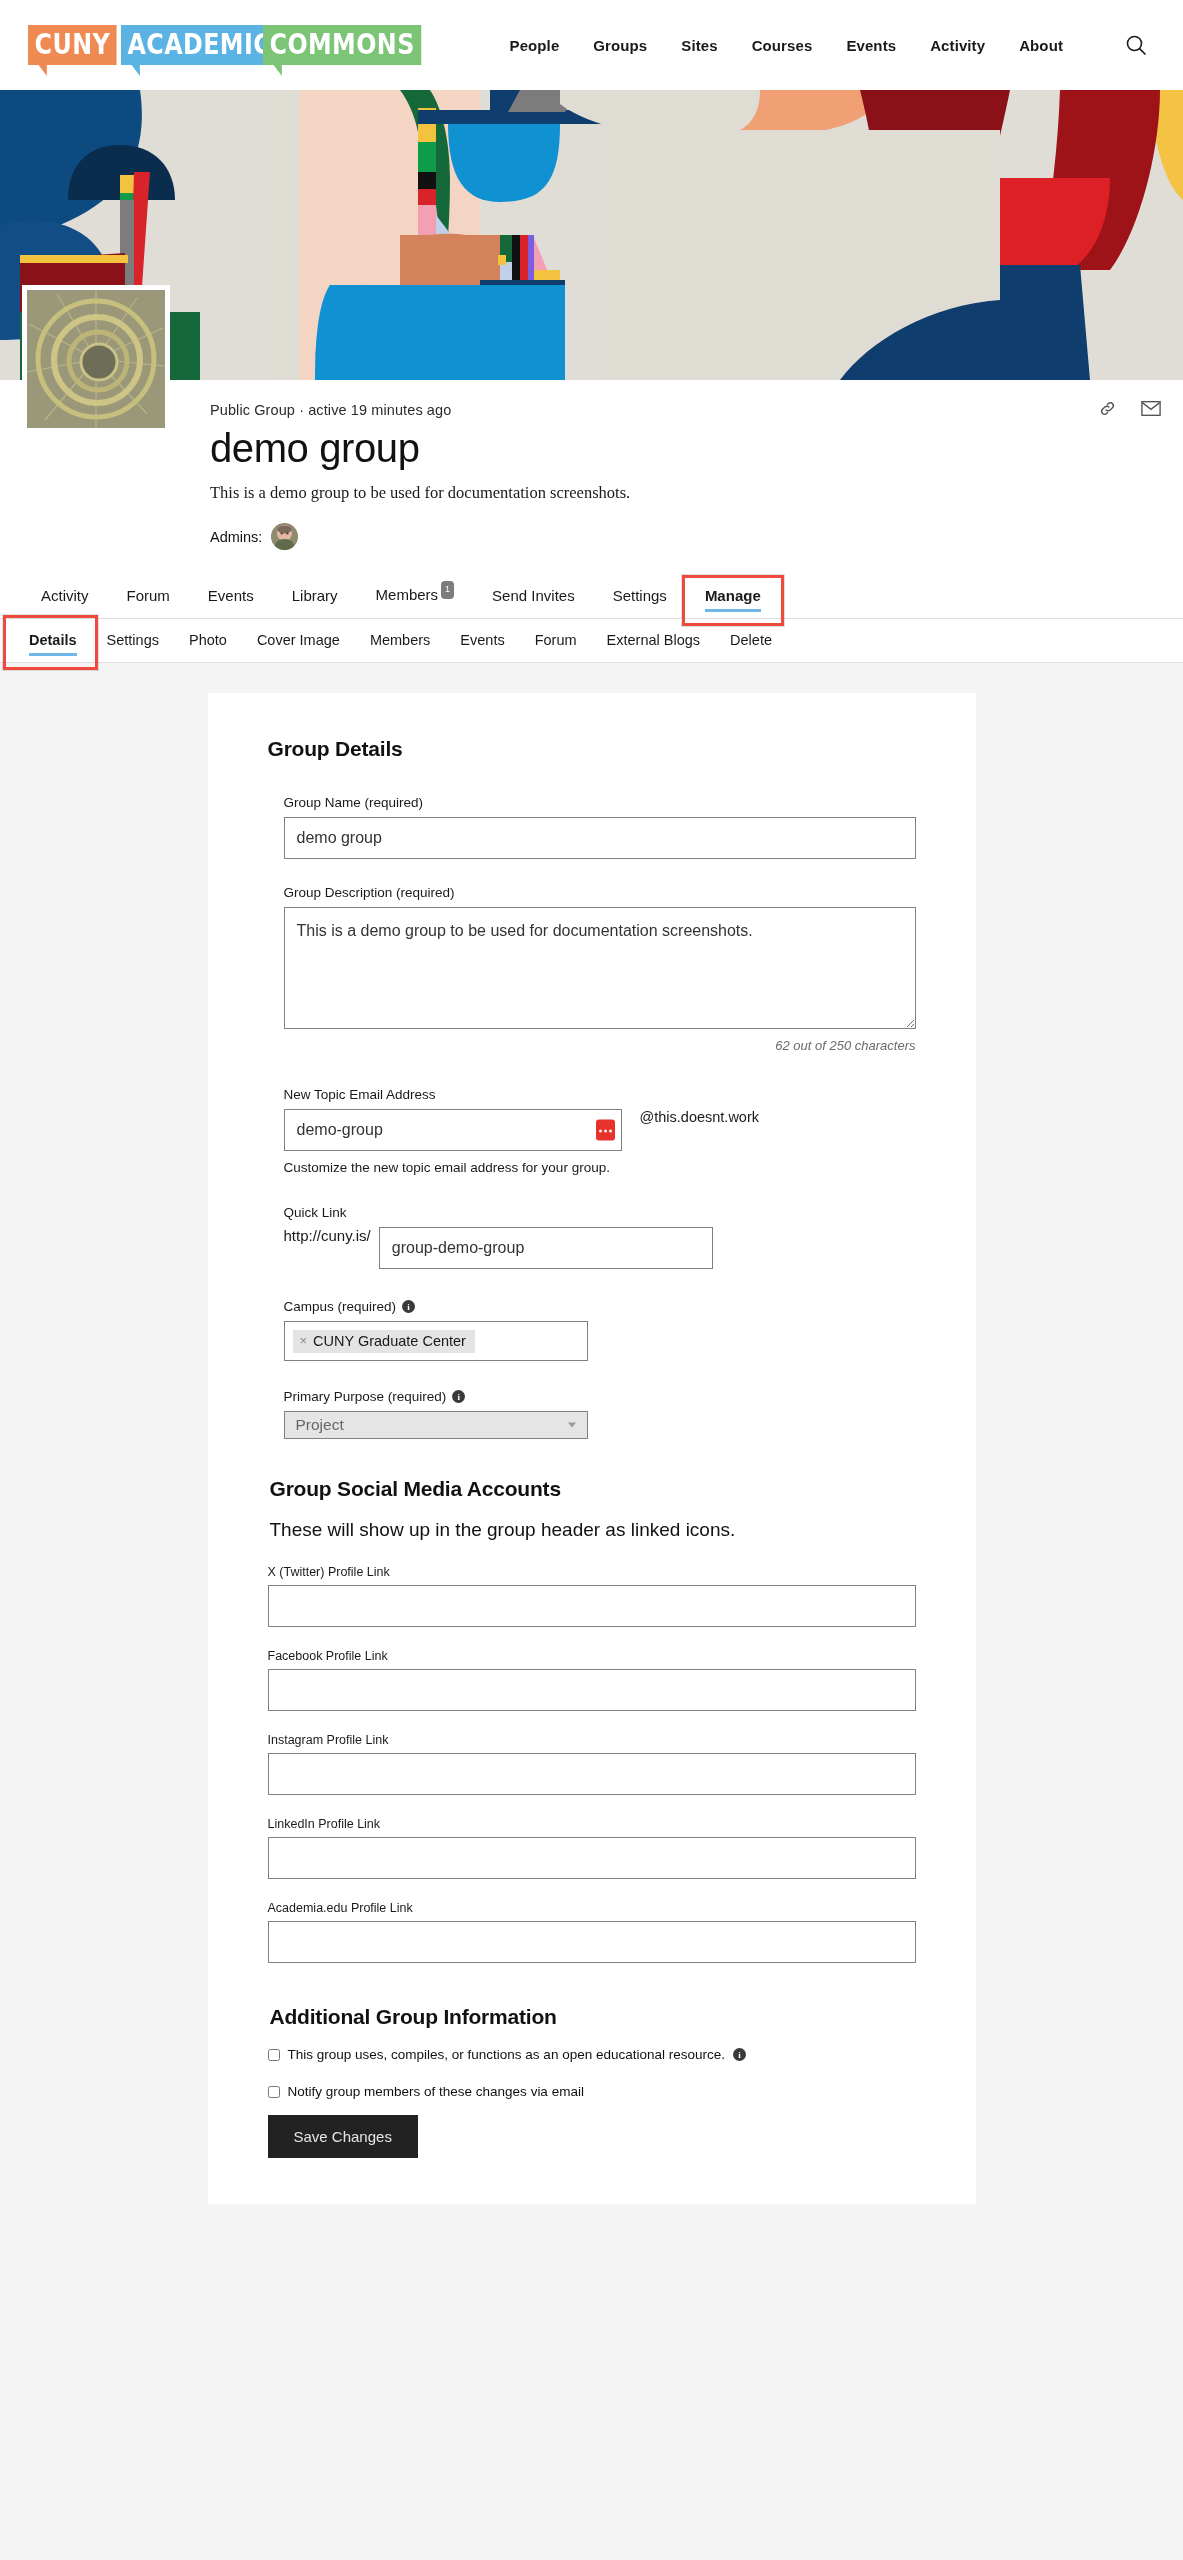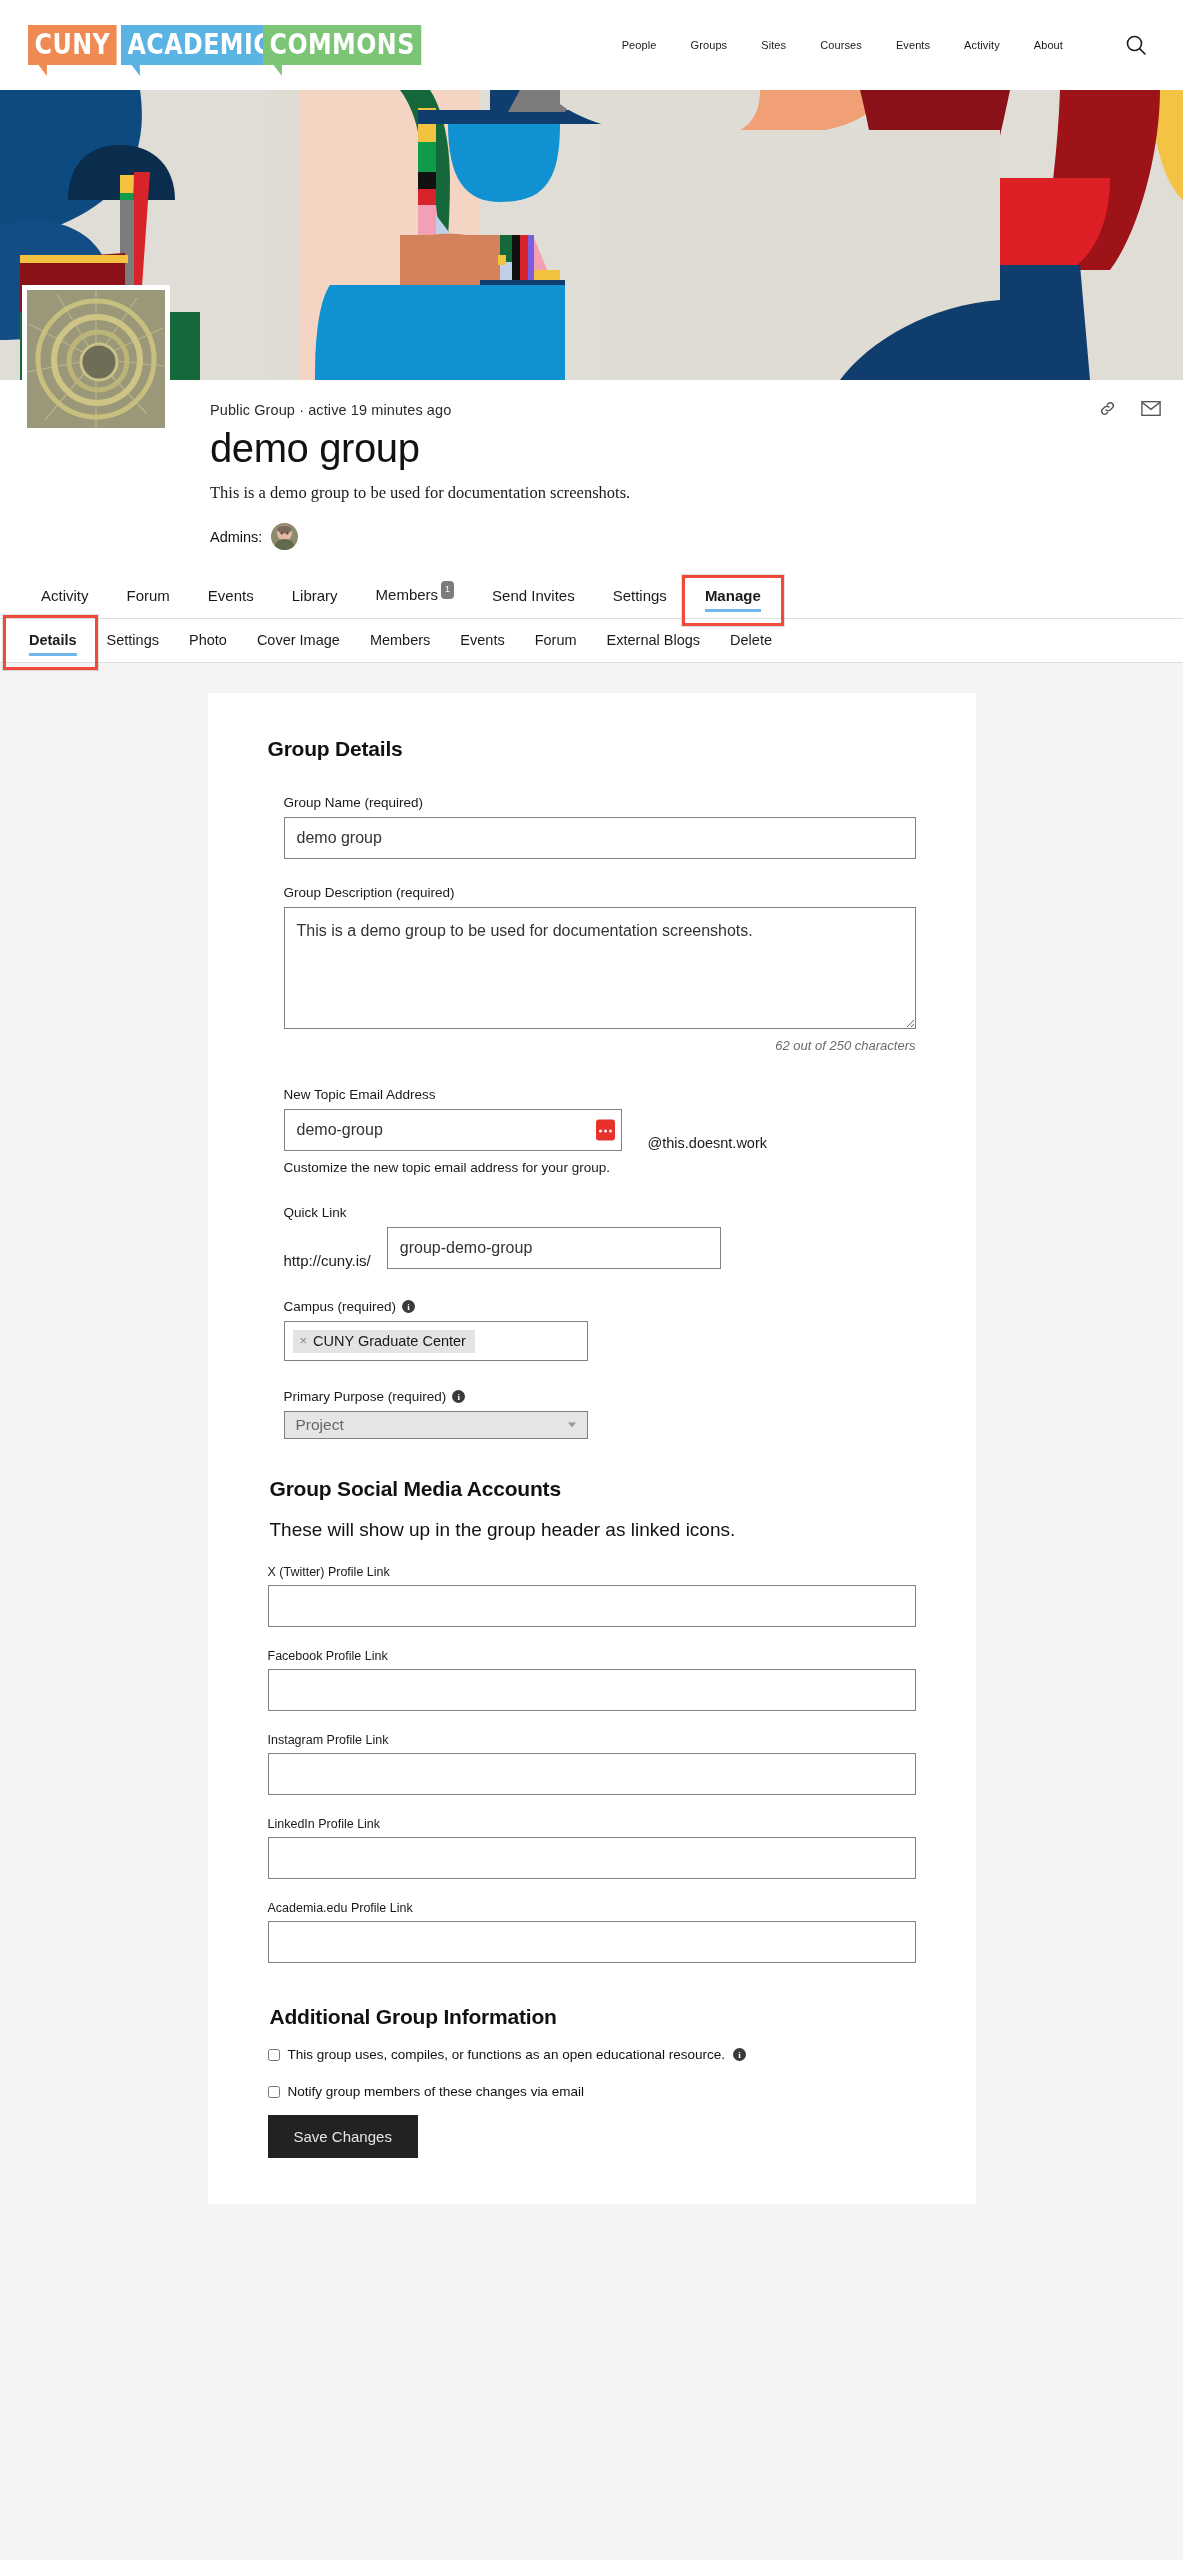--- a/index.html
+++ b/index.html
@@ -51,22 +51,22 @@
   .seg-comm::after{ border-top-color:#7cc576; }
 
   .mainnav{
     margin-left:auto;
     display:flex;
     align-items:center;
     gap:34px;
     padding-right:6px;
   }
   .mainnav a{
-    font-size:11px;
-    font-weight:400;
+    font-size:15px;
+    font-weight:700;
     color:#1a1a1a;
     text-decoration:none;
     letter-spacing:0.1px;
     text-align:center;
   }
   .search-btn{
     margin-left:26px;
     width:26px;height:26px;
     display:flex;align-items:center;justify-content:center;
     cursor:pointer;
@@ -264,21 +264,21 @@
     font-size:13px;
     font-style:italic;
     color:#6a6a6a;
     margin-top:9px;
   }
   .helptext{
     font-size:13.5px;
     color:#1a1a1a;
     margin-top:9px;
   }
-  .inline-row{ display:flex; align-items:flex-end; gap:16px; }
+  .inline-row{ display:flex; align-items:flex-start; gap:8px; }
   .email-inp-wrap{ position:relative; width:338px; }
   .pwicon{
     position:absolute;
     right:7px; top:50%; transform:translateY(-50%);
     width:19px;height:21px;
     background:#e8312a;
     border-radius:3px;
     display:flex;align-items:center;justify-content:center;
     cursor:pointer;
   }

